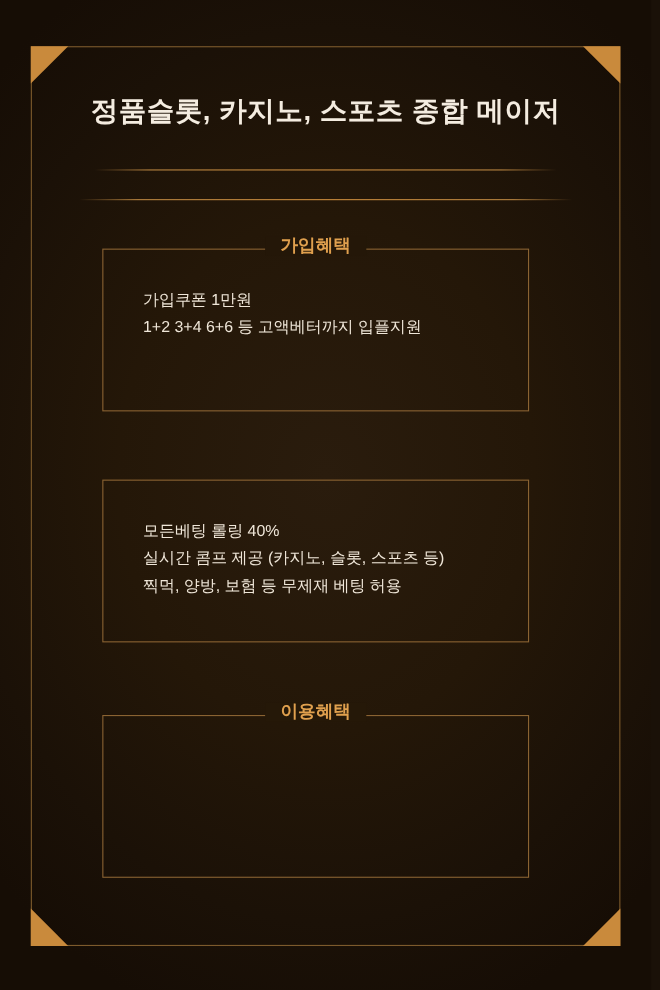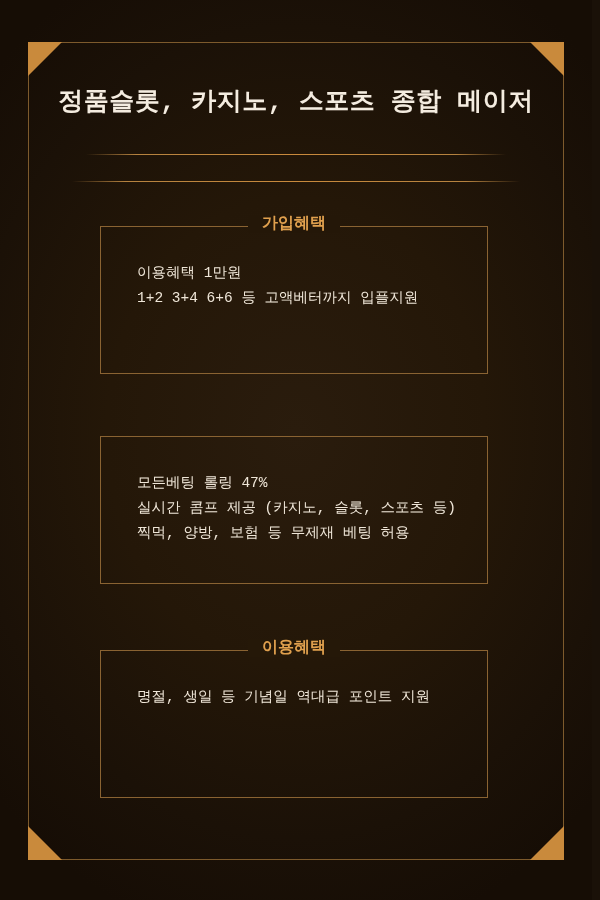--- a/index.html
+++ b/index.html
@@ -16,21 +16,20 @@
 
   
   .poster {
     position: relative;
     width: 592px;
     height: 900px;
     background:
       radial-gradient(ellipse 420px 520px at 50% 48%, #2a1c0d 0%, #241708 45%, #1b1107 78%, #160d05 100%);
     box-sizing: border-box;
     overflow: hidden;
-    font-family: Liberation Mono, monospace;
   }
 
   
   .frame {
     position: absolute;
     left: 28px;
     top: 42px;
     right: 28px;
     bottom: 40px;
     border: 1px solid #7d5a2c;
@@ -103,21 +102,21 @@
   }
   .rule.r2 {
     top: 139px;
     left: 44px;
     right: 44px;
   }
 
   
   .block {
     position: absolute;
-    left: 72px;
+    left: 65px;
     width: 388px;
     box-sizing: border-box;
   }
   .block.b1 { top: 184px; }
   .block.b2 { top: 394px; }
   .block.b3 { top: 608px; }
 
   .block-box {
     position: relative;
     border: 1px solid #8a6332;
@@ -172,39 +171,38 @@
 
     <div class="headline">정품슬롯, 카지노, 스포츠 종합 메이저</div>
 
     <div class="rule r1"></div>
     <div class="rule r2"></div>
 
     <div class="block b1">
       <div class="block-box">
         <div class="block-title"><span>가입혜택</span></div>
         <div class="lines">
-          <div>이용혜택 1만원</div>
+          <div>가입쿠폰 1만원</div>
           <div>1+2 3+4 6+6 등 고액베터까지 입플지원</div>
         </div>
       </div>
     </div>
 
     <div class="block b2">
       <div class="block-box">
         <div class="lines">
-          <div>모든베팅 롤링 47%</div>
+          <div>모든베팅 롤링 40%</div>
           <div>실시간 콤프 제공 (카지노, 슬롯, 스포츠 등)</div>
           <div>찍먹, 양방, 보험 등 무제재 베팅 허용</div>
         </div>
       </div>
     </div>
 
     <div class="block b3">
       <div class="block-box">
         <div class="block-title"><span>이용혜택</span></div>
         <div class="lines">
-          <div>명절, 생일 등 기념일 역대급 포인트 지원</div>
         </div>
       </div>
     </div>
 
   </div>
 </div>
 
 </body></html>

